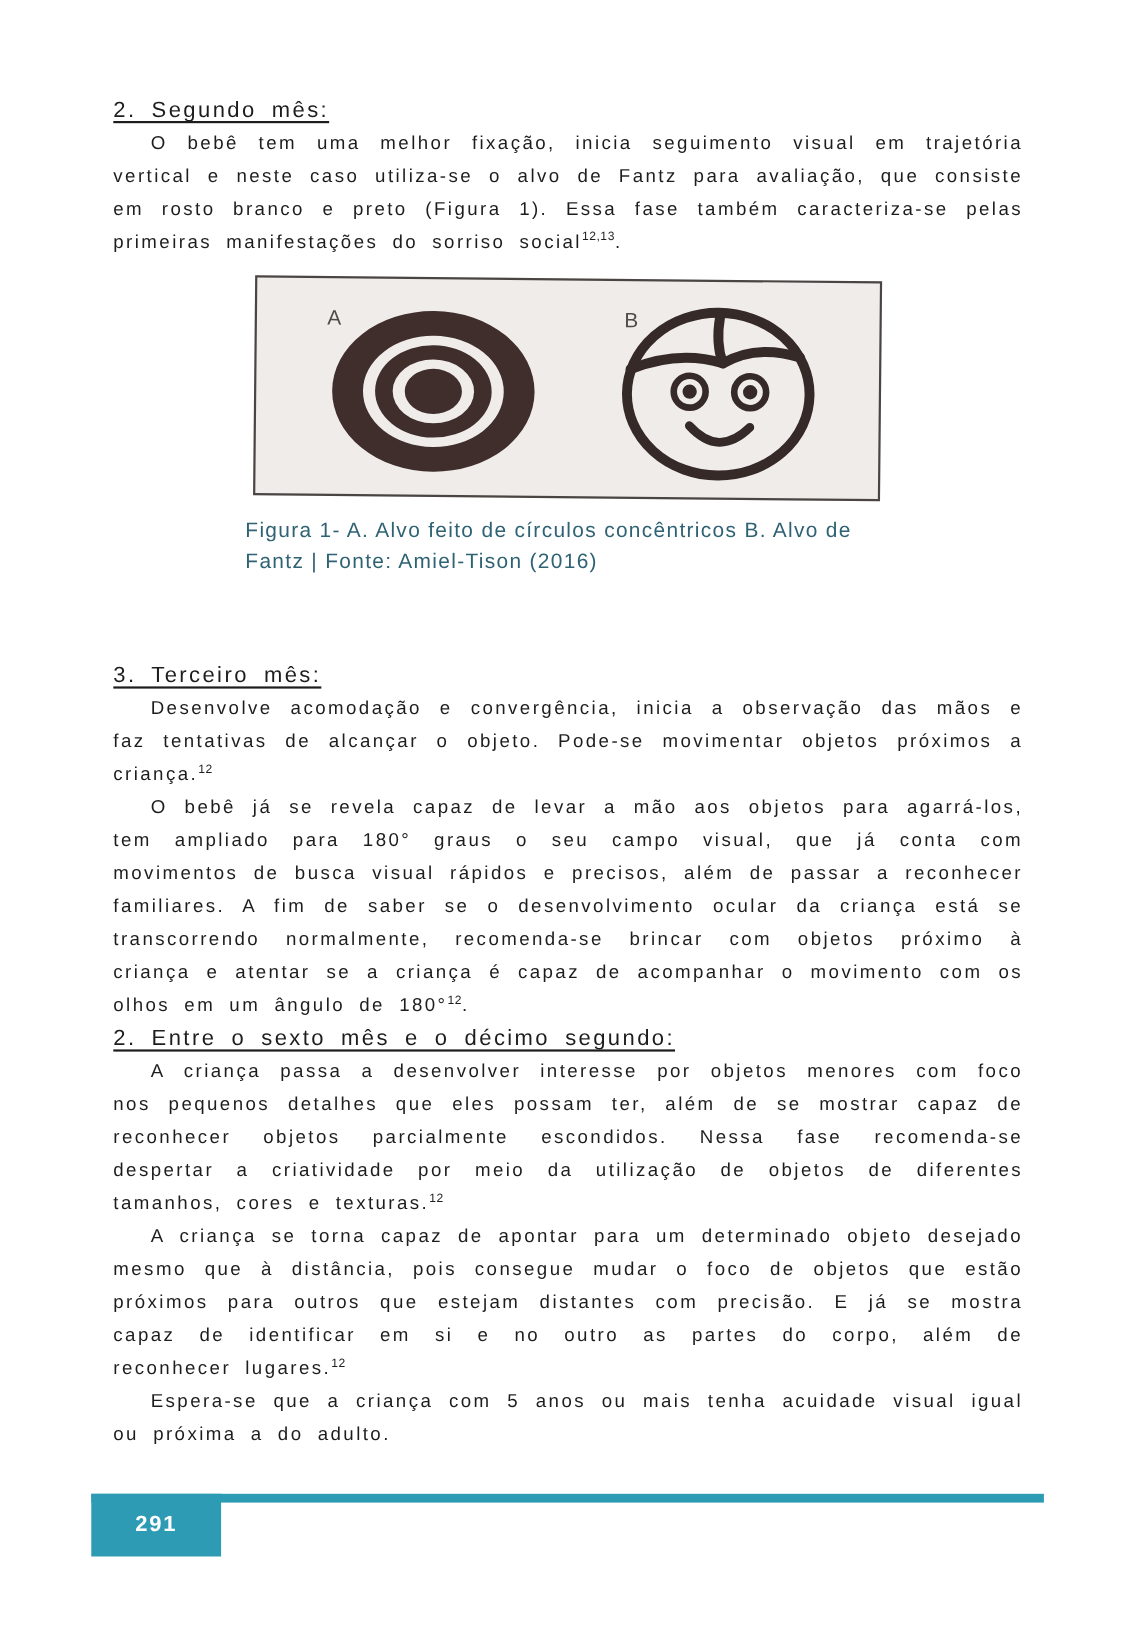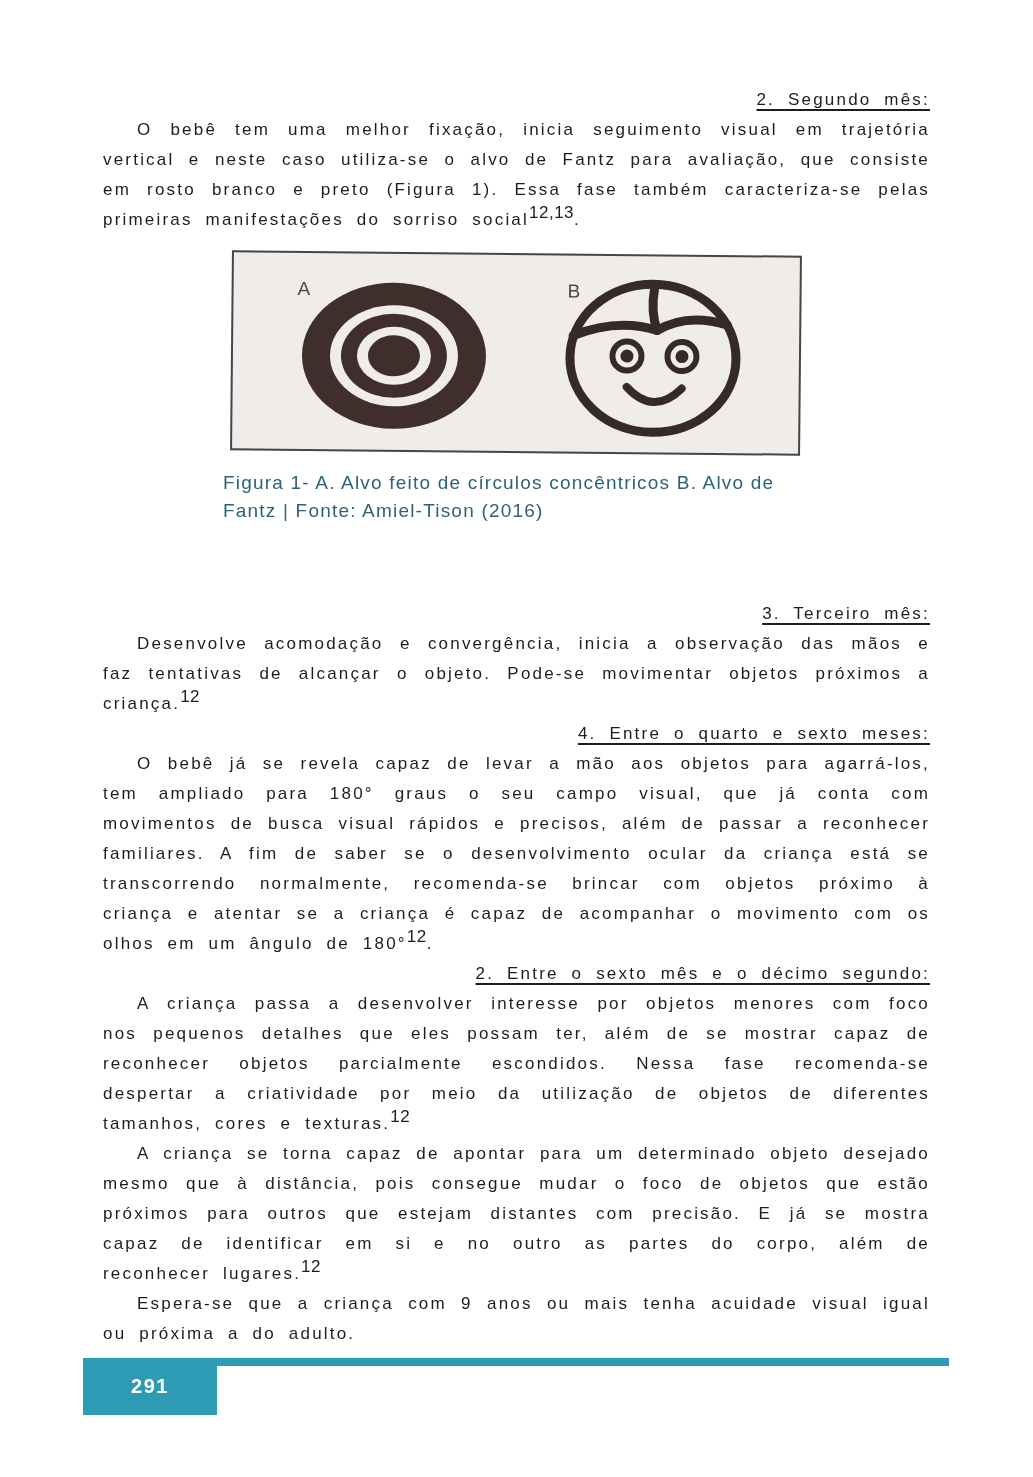--- a/index.html
+++ b/index.html
@@ -8,40 +8,39 @@
     position: relative;
     width: 1033px;
     height: 1477px;
     background: #ffffff;
     font-family: "Liberation Sans", sans-serif;
     color: #1d1d1d;
     overflow: hidden;
   }
   .content { padding: 85px 103px 0 103px; }
   .hd {
-    font-size: 17px;
+    font-size: 20px;
     font-weight: normal;
     letter-spacing: 2.2px;
     word-spacing: 6px;
     line-height: 30px;
     text-decoration: underline;
     text-underline-offset: 4px;
     text-decoration-thickness: 1.5px;
-    text-align: right;
   }
   .para {
     font-size: 17px;
     letter-spacing: 2.2px;
     word-spacing: 6px;
     line-height: 30px;
     text-align: justify;
     text-indent: 34px;
   }
   .para sup, sup.fnref {
-    font-size: 17px;
+    font-size: 11px;
     letter-spacing: 0.5px;
     line-height: 0;
     vertical-align: super;
   }
   .figure-wrap {
     width: 570px;
     height: 200px;
     margin: 18px 0 0 128px;
     background: #efecea;
     border: 2px solid #4a4543;
@@ -60,21 +59,21 @@
     left: 83px;
     top: 1358px;
     width: 866px;
     height: 8px;
     background: var(--teal, #2e9bb5);
   }
   .page-number-badge {
     position: absolute;
     left: 83px;
     top: 1358px;
-    width: 134px;
+    width: 118px;
     height: 57px;
     background: var(--teal, #2e9bb5);
     color: #ffffff;
     font-size: 20px;
     font-weight: bold;
     letter-spacing: 1.5px;
     display: flex;
     align-items: center;
     justify-content: center;
   }
@@ -123,28 +122,27 @@
     </div>
 
     <div class="caption">
       <div>Figura 1- A. Alvo feito de círculos concêntricos B. Alvo de</div>
       <div>Fantz | Fonte: Amiel-Tison (2016)</div>
     </div>
 
     <h2 class="hd sp">3. Terceiro mês:</h2>
     <p class="para">Desenvolve acomodação e convergência, inicia a observação das mãos e faz tentativas de alcançar o objeto. Pode-se movimentar objetos próximos a criança.<sup class="fnref">12</sup></p>
 
-    <h2 class="hd">4. Entre o quarto e sexto meses:</h2>
     <p class="para">O bebê já se revela capaz de levar a mão aos objetos para agarrá-los, tem ampliado para 180° graus o seu campo visual, que já conta com movimentos de busca visual rápidos e precisos, além de passar a reconhecer familiares. A fim de saber se o desenvolvimento ocular da criança está se transcorrendo normalmente, recomenda-se brincar com objetos próximo à criança e atentar se a criança é capaz de acompanhar o movimento com os olhos em um ângulo de 180°<sup class="fnref">12</sup>.</p>
 
     <h2 class="hd">2. Entre o sexto mês e o décimo segundo:</h2>
     <p class="para">A criança passa a desenvolver interesse por objetos menores com foco nos pequenos detalhes que eles possam ter, além de se mostrar capaz de reconhecer objetos parcialmente escondidos. Nessa fase recomenda-se despertar a criatividade por meio da utilização de objetos de diferentes tamanhos, cores e texturas.<sup class="fnref">12</sup></p>
 
     <p class="para">A criança se torna capaz de apontar para um determinado objeto desejado mesmo que à distância, pois consegue mudar o foco de objetos que estão próximos para outros que estejam distantes com precisão. E já se mostra capaz de identificar em si e no outro as partes do corpo, além de reconhecer lugares.<sup class="fnref">12</sup></p>
 
-    <p class="para">Espera-se que a criança com 9 anos ou mais tenha acuidade visual igual ou próxima a do adulto.</p>
+    <p class="para">Espera-se que a criança com 5 anos ou mais tenha acuidade visual igual ou próxima a do adulto.</p>
   </div>
 
   <div class="footer-rule"></div>
   <div class="page-number-badge">
     <span>291</span>
   </div>
 </div>
 
 </body></html>

